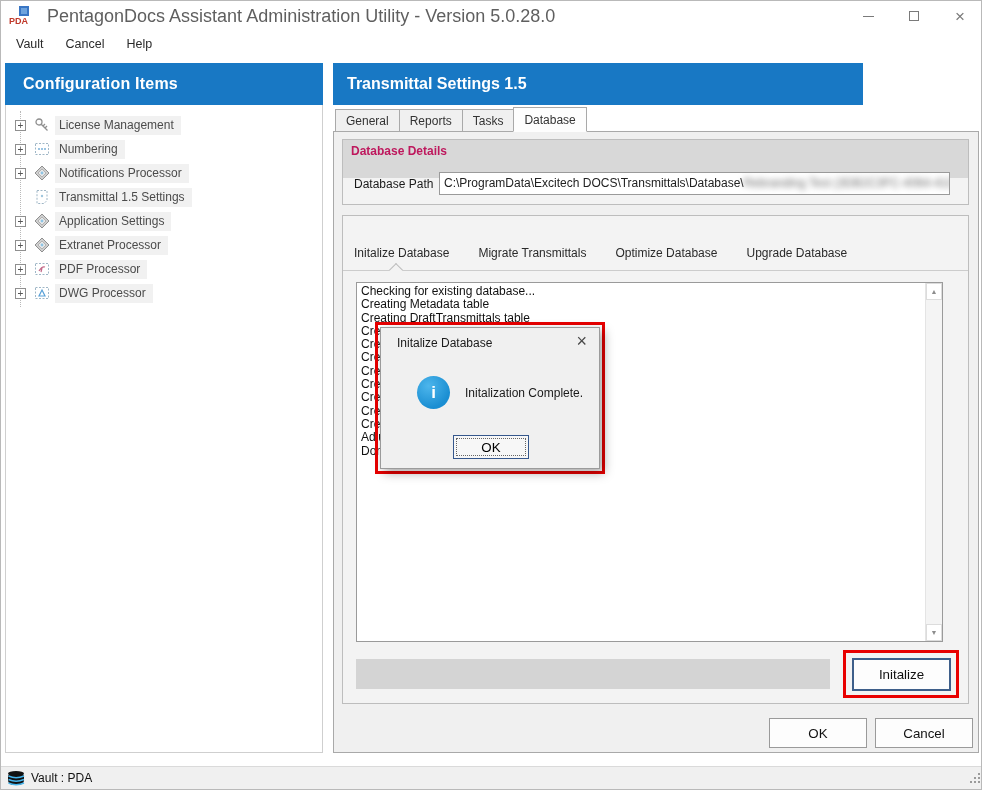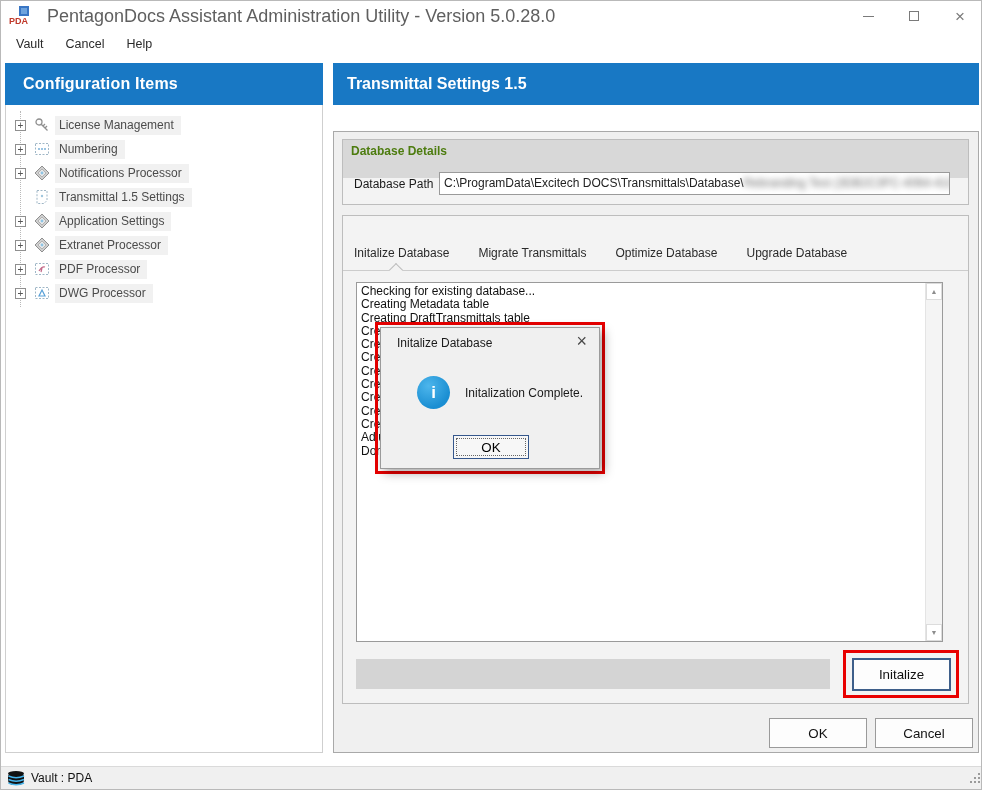--- a/index.html
+++ b/index.html
@@ -27,31 +27,31 @@
   .tree{position:absolute;left:4px;top:104px;width:318px;height:648px;background:#fff;
     border:1px solid #cfcfcf;border-top:none;}
   .tree-guide{position:absolute;left:14px;top:6px;height:196px;border-left:1px dotted #b9b9b9;}
   .tree-row{position:absolute;left:0;width:316px;height:24px;display:flex;align-items:center;}
   .plusbox{width:11px;height:11px;border:1px solid #8f8f8f;background:#fff;margin-left:9px;
     font-size:10px;line-height:9px;text-align:center;color:#555;flex:0 0 auto;z-index:2;}
   .plus-spacer{width:11px;height:11px;margin-left:9px;flex:0 0 auto;}
   .tree-icon{width:17px;height:17px;margin-left:7px;flex:0 0 auto;display:flex;align-items:center;justify-content:center;}
   .tree-label{margin-left:5px;color:#4b4b4b;background:#f1f1f1;padding:2px 7px 3px 4px;white-space:nowrap;}
   
-  .content-header{position:absolute;left:332px;top:62px;width:646px;height:42px;background:var(--blue);
+  .content-header{position:absolute;left:332px;top:62px;width:530px;height:42px;background:var(--blue);
     color:#fff;font-size:16px;font-weight:bold;line-height:42px;padding-left:14px;}
   .tabs{position:absolute;left:334px;top:106px;height:25px;display:flex;align-items:flex-end;z-index:3;}
   .tab{height:23px;padding:0 10px;display:flex;align-items:center;background:#f0f0f0;
     border:1px solid #a9a9a9;border-right:none;color:#333;}
   .tab:last-child{border-right:1px solid #a9a9a9;}
   .tab.active{height:25px;background:#fdfdfd;border-right:1px solid #a9a9a9;border-bottom:1px solid #fdfdfd;position:relative;z-index:4;}
   .tabpage{position:absolute;left:332px;top:130px;width:646px;height:622px;background:#f0f0f0;border:1px solid #a9a9a9;}
   
   .groupbox{position:absolute;border:1px solid #bdbdbd;background:#f3f3f3;}
-  .groupbox-header{height:38px;background:#d8d8d8;font-weight:bold;line-height:22px;padding-left:8px;color:#4d7c0f;}
+  .groupbox-header{height:38px;background:#d8d8d8;font-weight:bold;line-height:22px;padding-left:8px;color:#be185d;}
   .box-details{left:341px;top:138px;width:627px;height:66px;}
   .path-label{position:absolute;left:11px;top:37px;color:#1a1a1a;}
   .path-input{position:absolute;left:96px;top:32px;width:511px;height:23px;background:#fff;border:1px solid #9a9a9a;
     padding:3px 4px;white-space:nowrap;overflow:hidden;}
   .redacted{filter:blur(3px);color:#6b6b6b;}
   .box-tools{left:341px;top:214px;width:627px;height:489px;}
   .subtabs{position:absolute;left:11px;top:30px;display:flex;gap:29px;}
   .subtab{color:#2a2a2a;padding-bottom:6px;}
   .subtab-divider{position:absolute;left:0;top:54px;width:625px;border-top:1px solid #cccccc;}
   .subtab-notch{position:absolute;left:48px;top:-6px;width:10px;height:10px;background:#f3f3f3;
@@ -204,20 +204,26 @@
           <svg width="16" height="16" viewBox="0 0 16 16">
             <rect x="1.5" y="2.5" width="13" height="11" fill="#fff" stroke="#9fb6c6" stroke-width="1" stroke-dasharray="2 1.5"></rect>
             <path d="M8 5 l3 6 h-6 z" fill="none" stroke="#5aa2d8" stroke-width="1.2"></path>
           </svg>
         </span>
         <span class="tree-label">DWG Processor</span>
       </div>
     </div>
 
   <div class="content-header">Transmittal Settings 1.5</div>
+  <div class="tabs">
+      <span class="tab">General</span>
+      <span class="tab">Reports</span>
+      <span class="tab">Tasks</span>
+      <span class="tab active">Database</span>
+    </div>
   <div class="tabpage"></div>
 
   <div class="groupbox box-details">
     <div class="groupbox-header">Database Details</div>
     <span class="path-label">Database Path</span>
     <div class="path-input">
       <span>C:\ProgramData\Excitech DOCS\Transmittals\Database\</span><span class="redacted">Rebranding Test (3DB2C3FC-4064-41C3-83CD</span>
     </div>
   </div>
 

